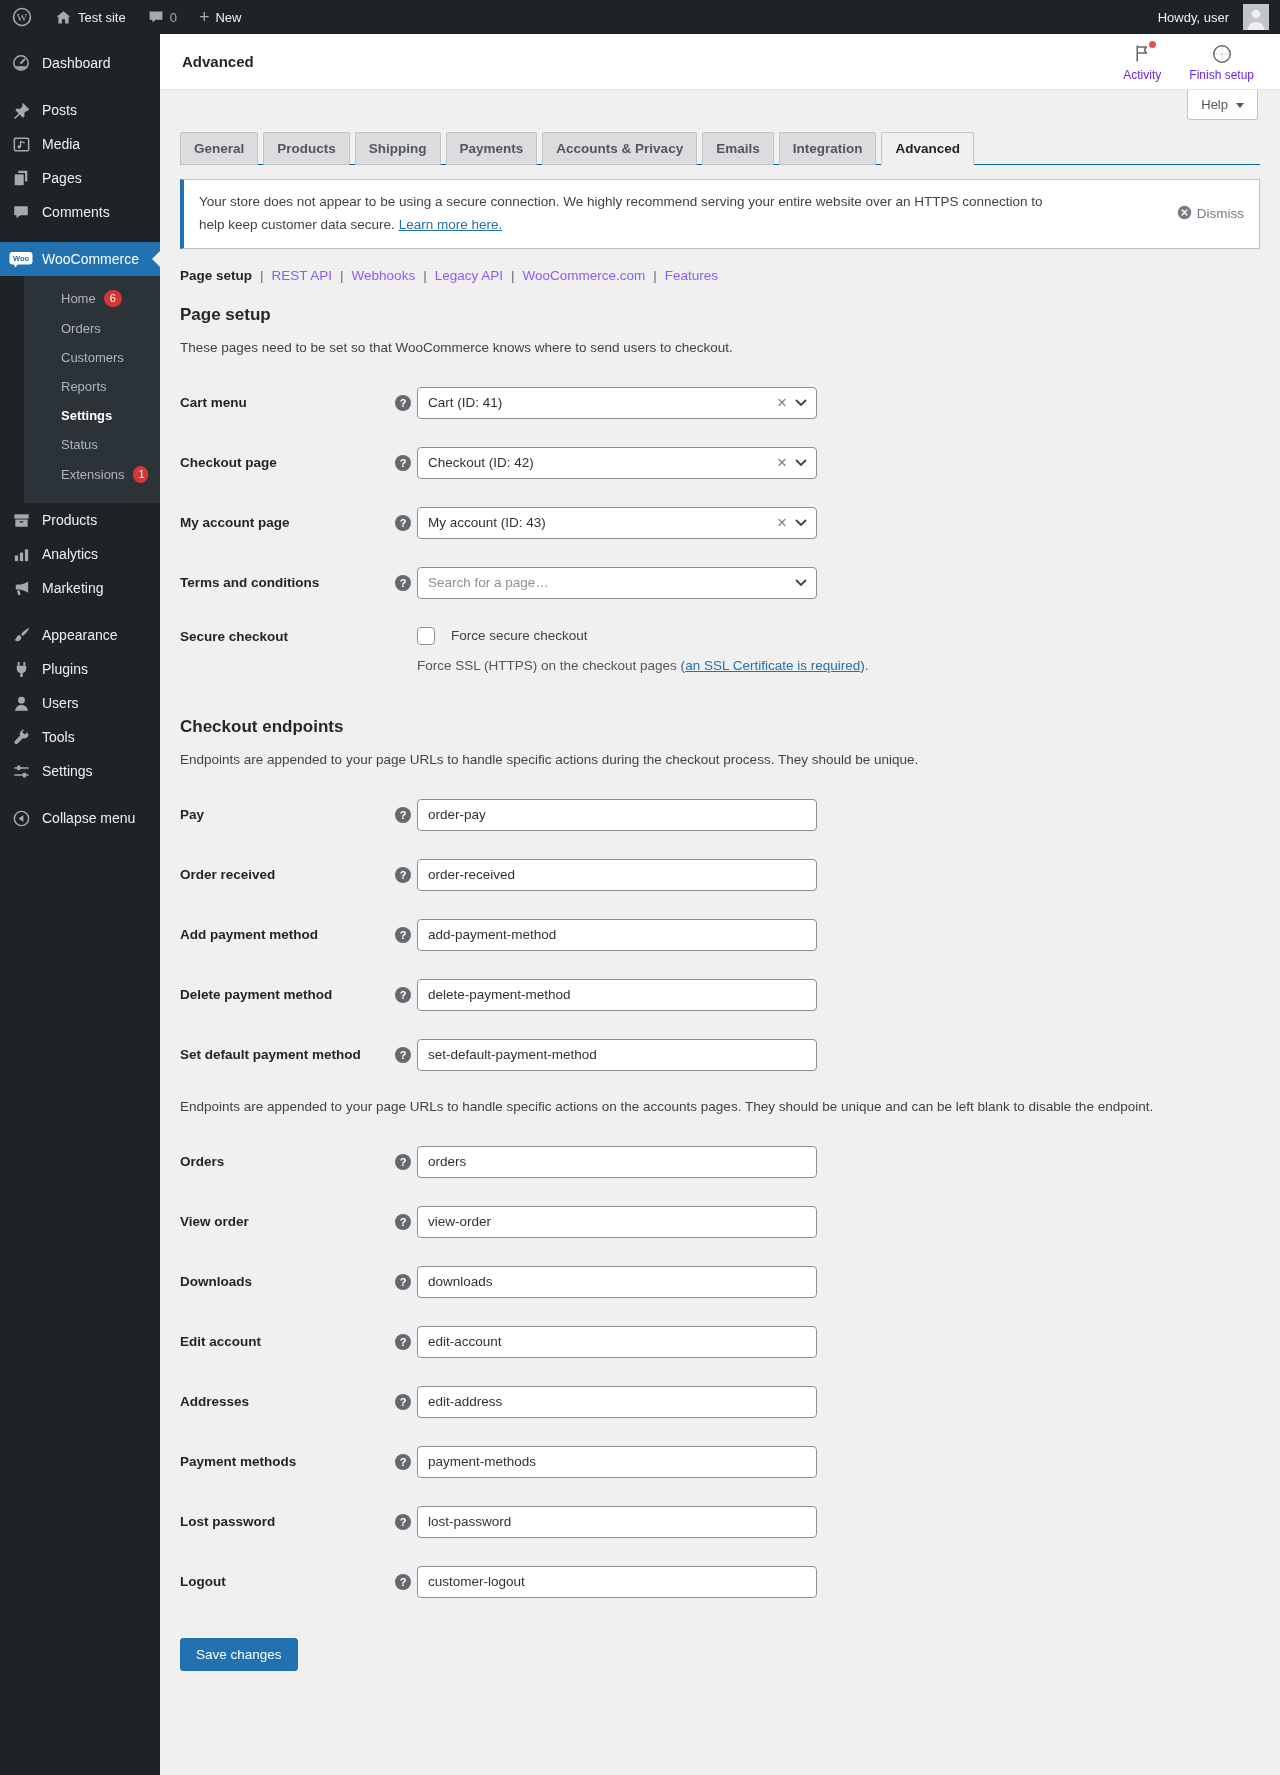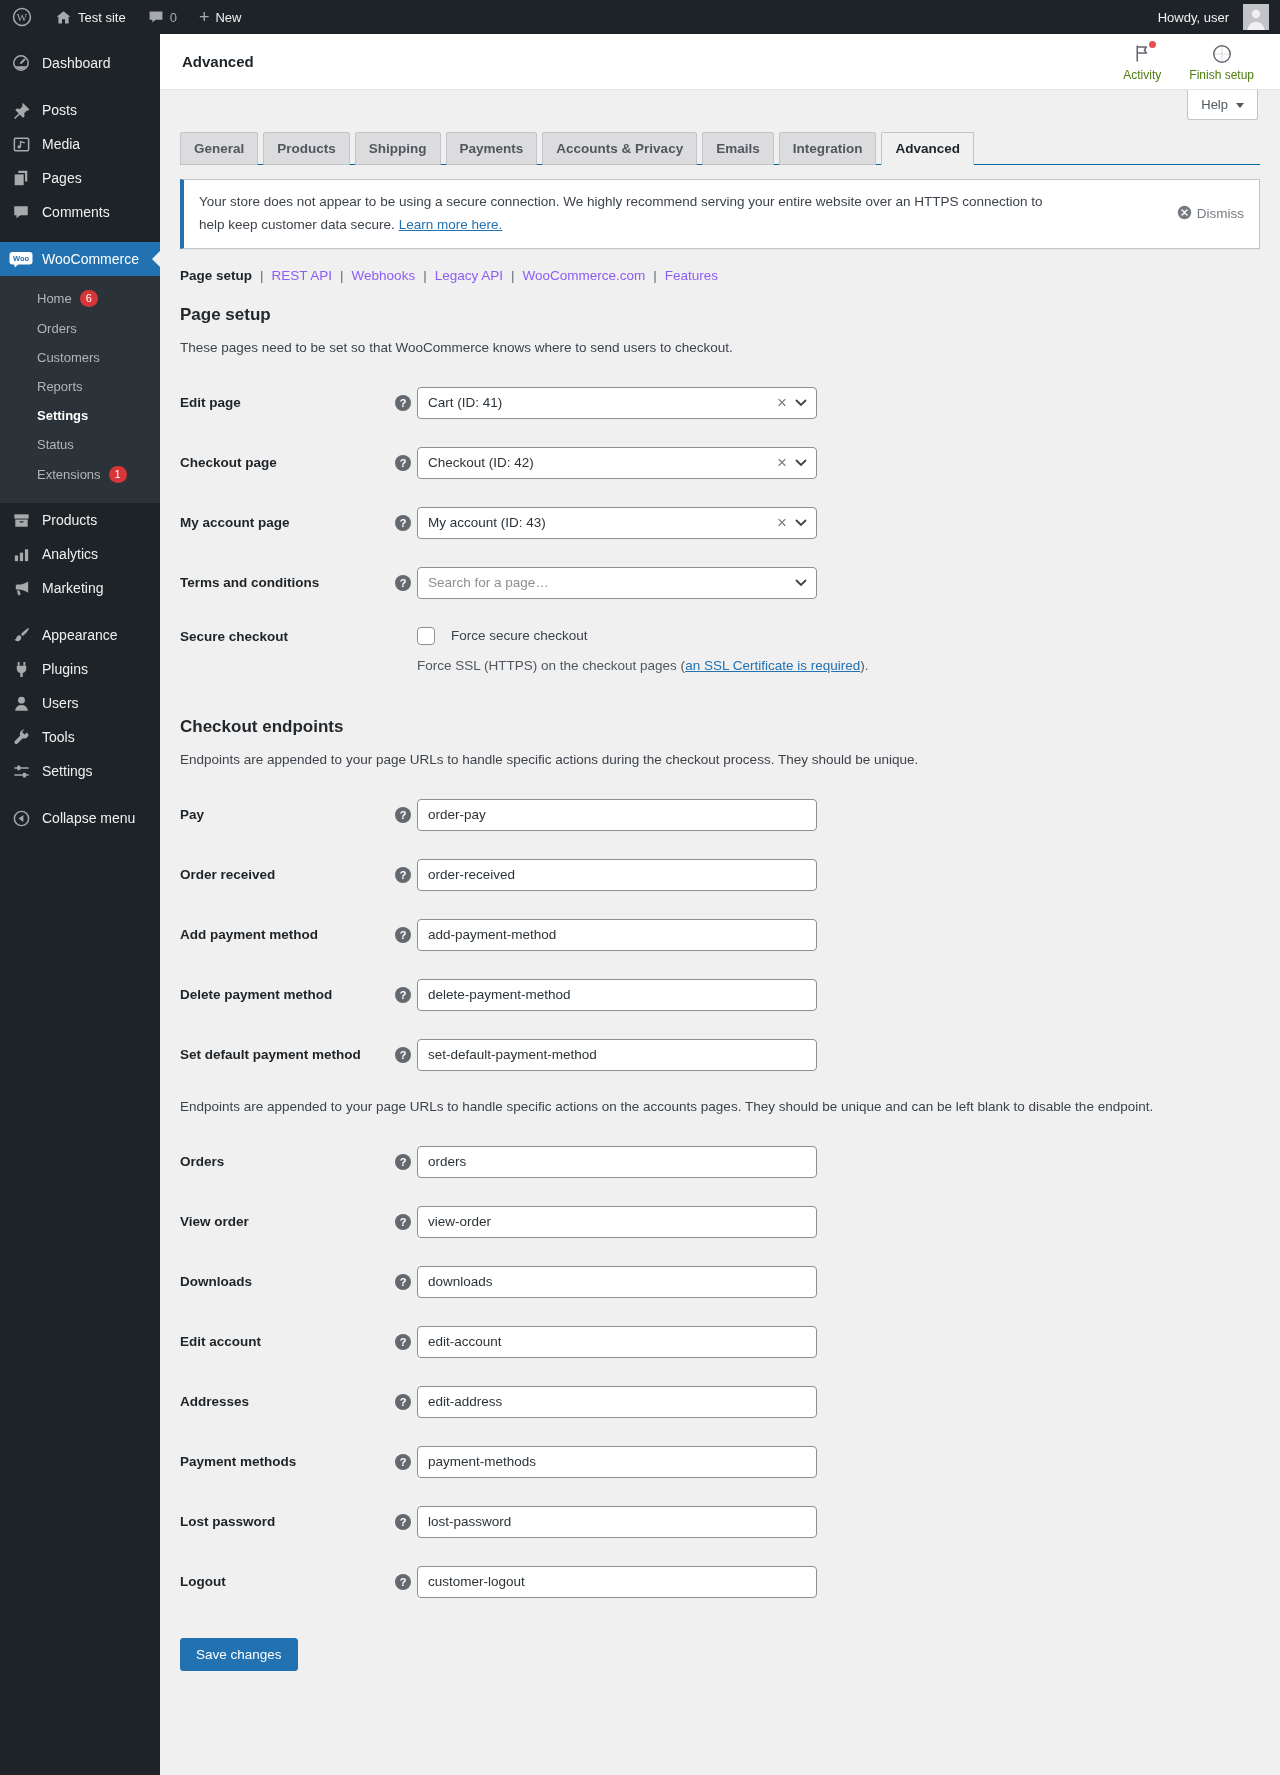--- a/index.html
+++ b/index.html
@@ -18,30 +18,30 @@
   .ab-plus { font-size:18px; line-height:1; color:#a7aaad; font-weight:400; }
   .avatar { width:26px; height:26px; margin-left:8px; display:block; }
   
   #sidebar { position:absolute; top:34px; left:0; bottom:0; width:160px; background:#1d2327; padding-top:12px; z-index:10; }
   .menu-sep { height:13px; }
   .menu-item { position:relative; display:flex; align-items:center; gap:9px; padding:7px 8px 7px 9px; font-size:14px; color:#f0f0f1; cursor:pointer; }
   .menu-icon { width:24px; height:20px; display:flex; align-items:center; justify-content:center; color:#a7aaad; flex:none; }
   .menu-item.active { background:#2271b1; color:#fff; }
   .menu-item.active .menu-icon { color:#fff; }
   .menu-item.active::after { content:""; position:absolute; right:0; top:50%; margin-top:-8px; border:8px solid transparent; border-right-color:#f0f0f1; }
-  .submenu { background:#2c3338; padding:7px 0 13px; }
+  .submenu { background:#2c3338; padding:7px 0 13px;margin-left:24px; }
   .submenu-item { padding:7px 12px 7px 37px; font-size:13px; color:#b0b5ba; display:flex; align-items:center; gap:8px; cursor:pointer; }
   .submenu-item.current { color:#fff; font-weight:700; }
   .badge { background:#d63638; color:#fff; font-size:11px; line-height:1; padding:3px 6px; border-radius:9px; font-weight:400; min-width:9px; text-align:center; }
   
   #content { margin-left:160px; min-height:1741px; }
   #topbar { height:56px; background:#fff; display:flex; align-items:center; justify-content:space-between; padding:0 26px 0 22px; border-bottom:1px solid #e2e4e7; }
   .page-title { font-size:15px; font-weight:700; color:#1d2327; }
   .topbar-actions { display:flex; gap:28px; }
-  .tb-action { display:flex; flex-direction:column; align-items:center; gap:2px; color:#4d7c0f; font-size:12px; cursor:pointer; }
+  .tb-action { display:flex; flex-direction:column; align-items:center; gap:2px; color:#6d28d9; font-size:12px; cursor:pointer; }
   .tb-icon { position:relative; height:24px; display:flex; align-items:center; }
   .notif-dot { position:absolute; top:-1px; right:-3px; width:7px; height:7px; border-radius:50%; background:#e65054; }
   #help-row { height:32px; position:relative; }
   .help-btn { position:absolute; right:22px; top:0; background:#fff; border:1px solid #c3c4c7; border-top:none; border-radius:0 0 3px 3px; padding:7px 13px; font-size:13px; color:#50575e; display:flex; align-items:center; gap:8px; cursor:pointer;margin-left:45px; }
   .help-caret { width:0; height:0; border:4px solid transparent; border-top:5px solid #50575e; margin-top:5px; }
   #tabs { margin:10px 20px 0; border-bottom:1px solid #0369a1; display:flex; gap:5px; align-items:center; padding-left:0; }
   .nav-tab { background:#dcdcde; border:1px solid #c3c4c7; padding:8px 13px; font-size:13.5px; font-weight:700; color:#50575e; margin-bottom:-1px; border-radius:2px 2px 0 0; cursor:pointer; text-decoration:none; }
   .nav-tab.active { background:#f0f0f1; border-bottom:1px solid #f0f0f1; color:#1d2327; }
   .notice { margin:14px 20px 0; background:#fff; border:1px solid #c3c4c7; border-left:4px solid #2271b1; box-shadow:0 1px 1px rgba(0,0,0,.04); display:flex; align-items:center; justify-content:space-between; gap:18px; padding:11px 15px; }
   .notice-text { font-size:13.5px; line-height:1.7; color:#3c434a; max-width:868px; }
@@ -361,21 +361,21 @@
       <span class="subnav-sep">|</span>
       <a class="subnav-link">WooCommerce.com</a>
       <span class="subnav-sep">|</span>
       <a class="subnav-link">Features</a>
     </div>
 
   <div id="sections">
       <h2 class="section-title">Page setup</h2>
       <p class="section-desc">These pages need to be set so that WooCommerce knows where to send users to checkout.</p>
       <div class="form-row">
-        <label class="row-label">Edit page</label>
+        <label class="row-label">Cart menu</label>
         <div class="help-cell">
           <span class="help-tip">?</span>
         </div>
         <div class="field-cell">
           <div class="select-box">
             <span class="select-value">Cart (ID: 41)</span>
             <span class="select-controls">
               <span class="clear-x">×</span>
               <span class="chev">
                 <svg viewBox="0 0 12 8" width="12" height="8">

